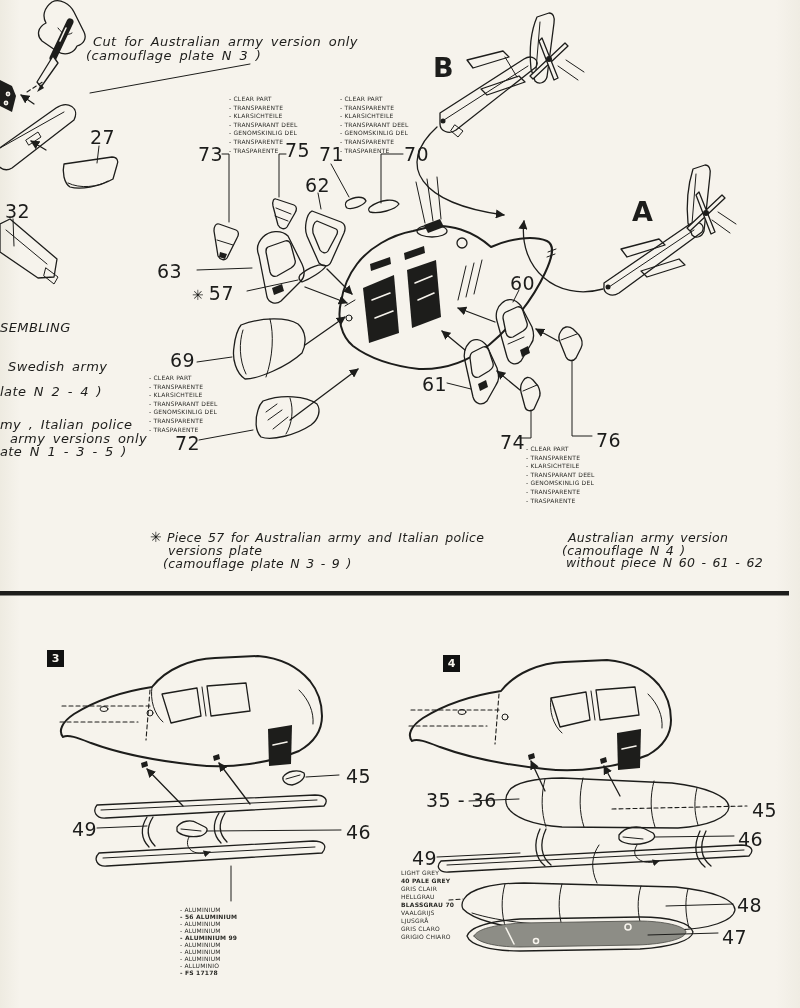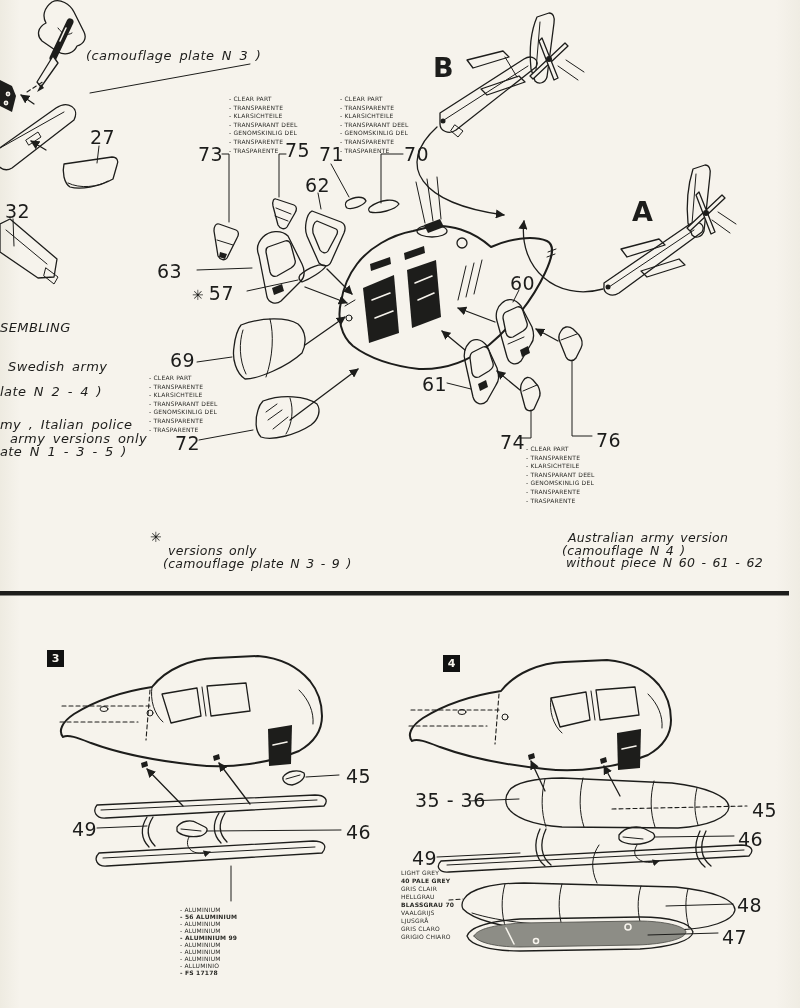--- a/index.html
+++ b/index.html
@@ -321,20 +321,21 @@
     <path d="M467,936 C470,927 490,921 520,919 L640,917 C670,917 691,923 693,932 C692,941 670,947 640,949 L520,951 C490,951 470,945 467,936 Z"></path>
     <path class="grey" d="M474,936 C477,929 494,925 520,923 L638,921 C664,921 685,926 686,932 C685,939 665,944 638,945 L520,947 C494,947 477,942 474,936 Z"></path>
     <line class="paperline" x1="506" y1="928" x2="514" y2="944"></line>
     <circle class="paperline" cx="628" cy="927" r="3"></circle>
     <circle class="paperline" cx="536" cy="941" r="2.5"></circle>
     <line class="thin" x1="648" y1="935" x2="718" y2="933"></line>
     <line class="dash" x1="449" y1="900" x2="463" y2="899"></line>
   </g>
 </svg>
 
+  <div class="lbl hand" style="left:93px;top:34px">Cut for  Australian army  version only</div>
   <div class="lbl hand" style="left:86px;top:48px">(camouflage plate   N 3 )</div>
 
   <div class="lbl hand" style="left:0px;top:320px">SEMBLING</div>
   <div class="lbl hand" style="left:8px;top:359px">Swedish  army</div>
   <div class="lbl hand" style="left:0px;top:384px">late   N 2 - 4 )</div>
   <div class="lbl hand" style="left:0px;top:417px">my , Italian  police</div>
   <div class="lbl hand" style="left:10px;top:431px">army versions  only</div>
   <div class="lbl hand" style="left:0px;top:444px">ate    N 1 - 3 - 5 )</div>
 
   <div class="lbl tinylist dashpre" style="left:229px;top:95px">
@@ -387,21 +388,22 @@
   <div class="lbl pn" style="left:175px;top:432px">72</div>
   <div class="lbl pn" style="left:510px;top:272px">60</div>
   <div class="lbl pn" style="left:422px;top:373px">61</div>
   <div class="lbl pn" style="left:500px;top:431px">74</div>
   <div class="lbl pn" style="left:596px;top:429px">76</div>
 
   <div class="lbl letter" style="left:433px;top:52px">B</div>
   <div class="lbl letter" style="left:632px;top:196px">A</div>
 
   <div class="lbl star" style="left:150px;top:529px">✳</div>
-  <div class="lbl hand-sm" style="left:168px;top:543px">versions  only</div>
+  <div class="lbl hand-sm" style="left:167px;top:530px">Piece 57  for    Australian  army  and   Italian  police</div>
+  <div class="lbl hand-sm" style="left:168px;top:543px">versions  plate</div>
   <div class="lbl hand-sm" style="left:163px;top:556px">(camouflage  plate   N 3 - 9 )</div>
 
   <div class="lbl hand-sm" style="left:568px;top:530px">Australian army   version</div>
   <div class="lbl hand-sm" style="left:562px;top:543px">(camouflage  N 4 )</div>
   <div class="lbl hand-sm" style="left:566px;top:555px">without   piece   N 60 - 61 - 62</div>
 
   <div class="lbl badge" style="left:47px;top:650px">3</div>
   <div class="lbl pn" style="left:346px;top:765px">45</div>
   <div class="lbl pn" style="left:72px;top:818px">49</div>
   <div class="lbl pn" style="left:346px;top:821px">46</div>
@@ -412,21 +414,21 @@
       <div>ALUMINIUM</div>
       <div class="bold">ALUMINIUM 99</div>
       <div>ALUMINIUM</div>
       <div>ALUMINIUM</div>
       <div>ALUMINIUM</div>
       <div>ALLUMINIO</div>
       <div class="bold">FS  17178</div>
     </div>
 
   <div class="lbl badge" style="left:443px;top:655px">4</div>
-  <div class="lbl pn" style="left:415px;top:789px">35 - 36</div>
+  <div class="lbl pn" style="left:426px;top:789px">35 - 36</div>
   <div class="lbl pn" style="left:752px;top:799px">45</div>
   <div class="lbl pn" style="left:738px;top:828px">46</div>
   <div class="lbl pn" style="left:412px;top:847px">49</div>
   <div class="lbl pn" style="left:737px;top:894px">48</div>
   <div class="lbl pn" style="left:722px;top:926px">47</div>
   <div class="lbl tinylist t8" style="left:401px;top:869px">
       <div>LIGHT GREY</div>
       <div class="bold">40 PALE GREY</div>
       <div>GRIS CLAIR</div>
       <div>HELLGRAU</div>

